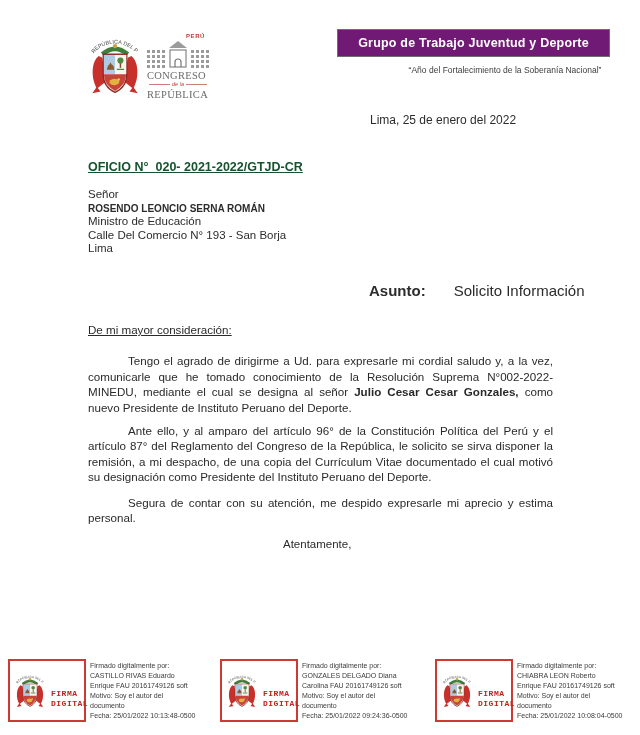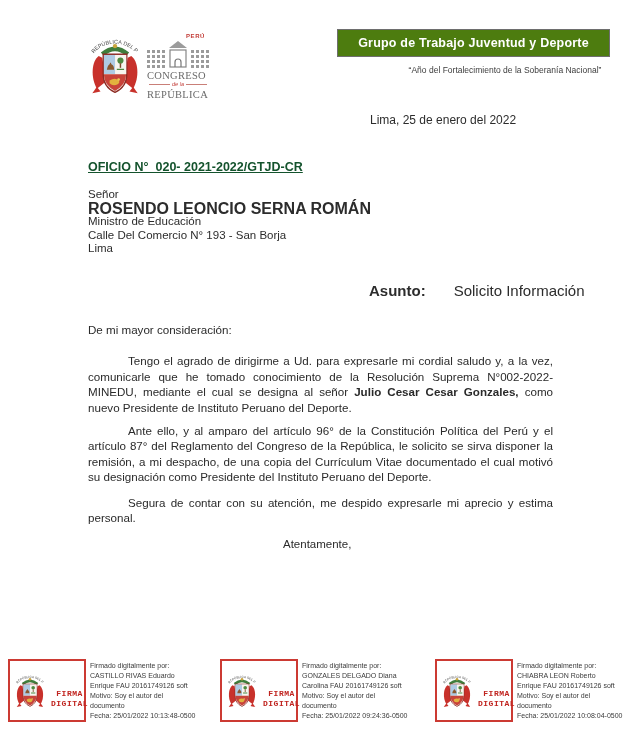--- a/index.html
+++ b/index.html
@@ -6,21 +6,21 @@
   html, body { background: #ffffff; }
   body {
     width: 640px; height: 735px; position: relative; overflow: hidden;
     font-family: "Liberation Sans", sans-serif; color: #222;
   }
   .abs { position: absolute; }
 
   
   .banner {
     left: 337px; top: 29px; width: 273px; height: 28px;
-    background: #4d7c0f; border: 1px solid #6e6e6e; color: #fff;
+    background: #701a75; border: 1px solid #6e6e6e; color: #fff;
     font-size: 12.5px; font-weight: bold; text-align: center; line-height: 26px;
     letter-spacing: 0.2px;
   }
   .motto {
     left: 390px; top: 65px; width: 230px; text-align: center;
     font-size: 8.5px; color: #3c3c3c;
   }
   .dateline { left: 370px; top: 113px; font-size: 12px; color: #2c2c2c; }
 
   
@@ -39,49 +39,49 @@
   .ornament { display: flex; align-items: center; gap: 2px; margin: 1px 2px; }
   .orn-line { flex: 1; height: 1px; background: #c97f78; }
   .orn-text { color: #c23a35; font-size: 5.5px; font-style: italic; line-height: 5.5px; }
 
   
   .oficio {
     left: 88px; top: 160px; font-size: 12.5px; font-weight: bold;
     text-decoration: underline; white-space: pre; color: #14532d;
   }
   .addressee { left: 88px; top: 188px; font-size: 11.5px; line-height: 13.5px; color: #2c2c2c; }
-  .addressee .name { font-weight: bold; font-size: 16px; }
+  .addressee .name { font-weight: bold; font-size: 10px; }
   .presente { font-weight: bold; }
   .presente .u { text-decoration: underline; }
   .subject { left: 369px; top: 282px; font-size: 15px; color: #2c2c2c; }
   .subject .label { font-weight: bold; }
   .subject .value { margin-left: 28px; }
   .letter-body {
     left: 88px; top: 322px; width: 465px;
     font-size: 11.6px; line-height: 15.4px; color: #2a2a2a;
     text-align: justify;
   }
   .letter-body p { text-align: justify; }
-  .greeting { margin-bottom: 16px; text-align: right; }
+  .greeting { margin-bottom: 16px; text-align: right; text-decoration: underline; }
   .ind { text-indent: 40px; }
   .p1 { margin-bottom: 8px; }
   .p2 { margin-bottom: 10px; }
   .closing { left: 283px; top: 538px; font-size: 11.5px; color: #2c2c2c; }
 
   
   .stamp {
     position: absolute; width: 78px; height: 63px; top: 659px;
     border: 2px solid #cc3a33; background: #fff;
     display: flex; align-items: center;
   }
   .stamp .escudo-small { width: 34px; height: 46px; margin-left: 3px; flex: 0 0 auto; }
   .stamp-text {
     margin-left: 4px; margin-top: 16px; color: #c0241f;
     font-family: "Liberation Mono", monospace; font-weight: bold;
-    font-size: 8px; line-height: 9.5px; letter-spacing: 0.5px; text-align: center;
+    font-size: 8px; line-height: 9.5px; letter-spacing: 0.5px;
   }
   .sig-text {
     position: absolute; top: 661px; width: 132px;
     font-size: 7px; line-height: 10px; color: #3a3a3a;
   }
   .sig1-box { left: 8px; }   .sig1-text { left: 90px; }
   .sig2-box { left: 220px; } .sig2-text { left: 302px; }
   .sig3-box { left: 435px; } .sig3-text { left: 517px; }
 </style>
 </head>

